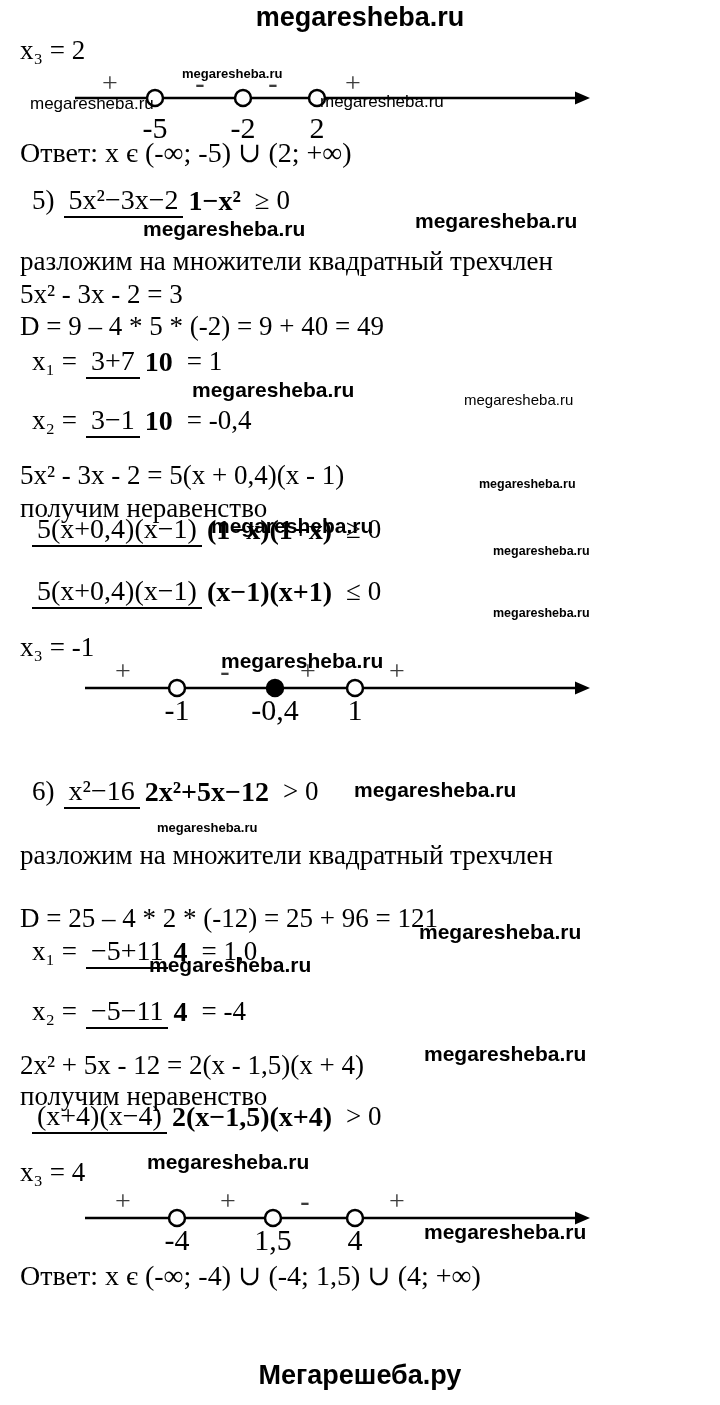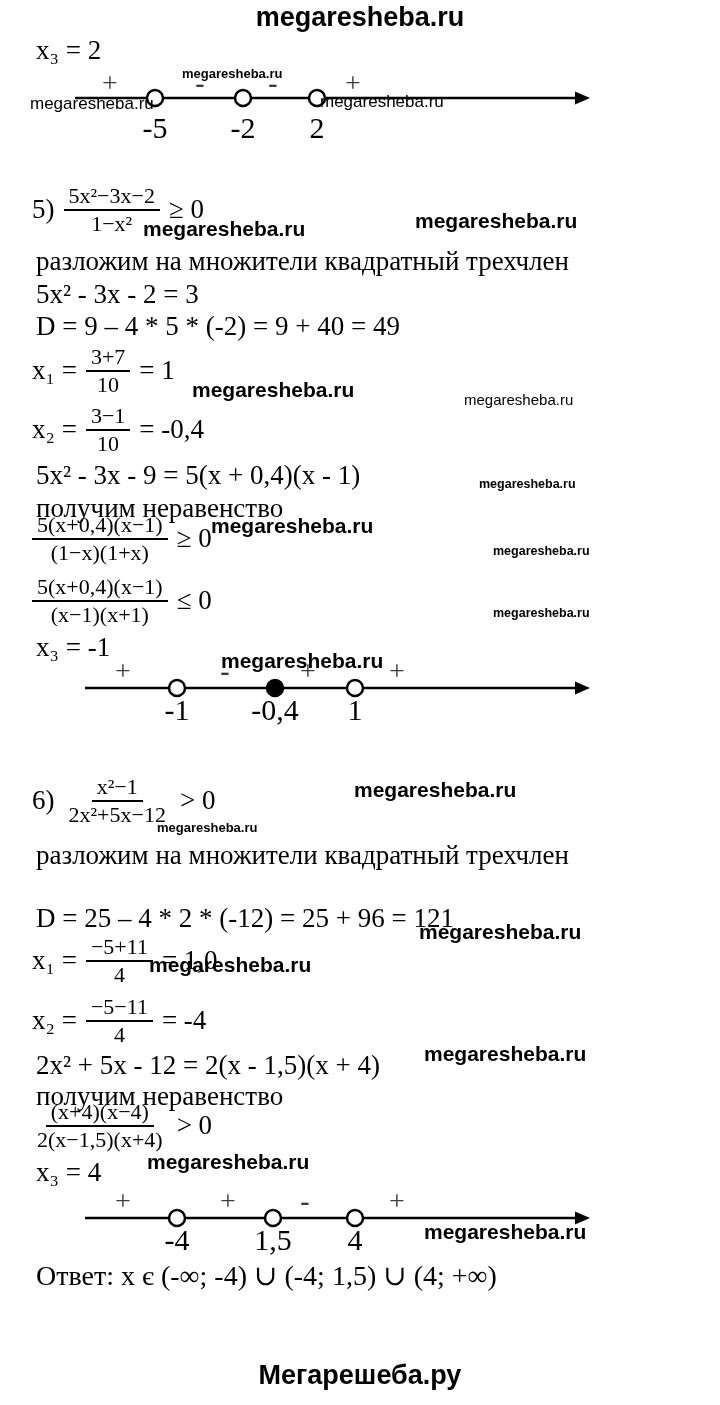--- a/index.html
+++ b/index.html
@@ -2,26 +2,26 @@
 <html><head>
 <meta charset="utf-8">
 <style>
   html,body{margin:0;padding:0;background:#fff;}
   #page{position:relative;width:720px;height:1405px;background:#ffffff;overflow:hidden;
         font-family:"Liberation Serif","DejaVu Serif",serif;color:#000;}
   .title{position:absolute;top:2px;left:0;width:100%;text-align:center;
          font-family:"Liberation Sans","DejaVu Sans",sans-serif;font-weight:700;font-size:27px;}
   .footer{position:absolute;top:1360px;left:0;width:100%;text-align:center;
           font-family:"Liberation Sans","DejaVu Sans",sans-serif;font-weight:700;font-size:27px;}
-  .mrow{position:absolute;left:36px;font-size:27px;white-space:nowrap;line-height:1.1;}
+  .mrow{position:absolute;left:20px;font-size:27px;white-space:nowrap;line-height:1.1;}
   .ans{font-size:28px;}
   .frow{position:absolute;left:32px;display:flex;align-items:center;gap:9px;font-size:27px;white-space:nowrap;}
-  .frac{display:inline-flex;flex-direction:column;align-items:center;font-size:22px;line-height:1.18;}
+  .frac{display:inline-flex;flex-direction:row;align-items:center;font-size:28px;line-height:1.18;}
   .num{border-bottom:2.5px solid #000;padding:0 5px;}
-  .den{padding:0 5px;}
+  .den{padding:0 5px;font-weight:bold;}
   .rel{font-size:27px;}
   .nl{position:absolute;left:0;width:720px;}
   .nl-sign{font-family:"Liberation Serif","DejaVu Serif",serif;font-size:28px;fill:#3c3c3c;}
   .nl-label{font-family:"Liberation Serif","DejaVu Serif",serif;font-size:30px;fill:#000;}
   .wm{position:absolute;font-family:"Liberation Sans","DejaVu Sans",sans-serif;white-space:nowrap;color:#000;}
   .b-lg{font-weight:700;font-size:21px;}
   .sb-sm{font-weight:700;font-size:13px;}
   .sb-xs{font-weight:700;font-size:12.5px;}
   .rg-md{font-weight:400;font-size:17px;}
   .rg-sm{font-weight:400;font-size:15px;}
@@ -41,20 +41,21 @@
         <text x="200" y="30" text-anchor="middle" class="nl-sign" font-weight="700" font-size="34">-</text>
         <text x="273" y="30" text-anchor="middle" class="nl-sign" font-weight="700" font-size="34">-</text>
         <text x="353" y="30" text-anchor="middle" class="nl-sign">+</text>
         <circle cx="155" cy="36" r="8" fill="#fff" stroke="#000" stroke-width="2.5"></circle>
         <text x="155" y="76" text-anchor="middle" class="nl-label">-5</text>
         <circle cx="243" cy="36" r="8" fill="#fff" stroke="#000" stroke-width="2.5"></circle>
         <text x="243" y="76" text-anchor="middle" class="nl-label">-2</text>
         <circle cx="317" cy="36" r="8" fill="#fff" stroke="#000" stroke-width="2.5"></circle>
         <text x="317" y="76" text-anchor="middle" class="nl-label">2</text>
       </svg></div>
+  <div class="mrow ans" style="top:138px">Ответ: x є (-∞; -5) ∪ (2; +∞)</div>
 
   <div class="frow" style="top:183px">
     <span>5)</span>
     <span class="frac">
       <span class="num">5x²−3x−2</span>
       <span class="den">1−x²</span>
     </span>
     <span class="rel">≥ 0</span>
   </div>
   <div class="mrow" style="top:247px">разложим на множители квадратный трехчлен</div>
@@ -71,21 +72,21 @@
   </div>
   <div class="frow" style="top:403px">
     <span>x₂ =</span>
     <span class="frac">
       <span class="num">3−1</span>
       <span class="den">10</span>
     </span>
     <span>= -0,4</span>
   </div>
 
-  <div class="mrow" style="top:461px">5x² - 3x - 9 = 5(x + 0,4)(x - 1)</div>
+  <div class="mrow" style="top:461px">5x² - 3x - 2 = 5(x + 0,4)(x - 1)</div>
   <div class="mrow" style="top:494px">получим неравенство</div>
 
   <div class="frow" style="top:512px">
     <span class="frac">
       <span class="num">5(x+0,4)(x−1)</span>
       <span class="den">(1−x)(1+x)</span>
     </span>
     <span class="rel">≥ 0</span>
   </div>
   <div class="frow" style="top:574px">
@@ -108,21 +109,21 @@
         <text x="177" y="68" text-anchor="middle" class="nl-label">-1</text>
         <circle cx="275" cy="36" r="8" fill="#000" stroke="#000" stroke-width="2.5"></circle>
         <text x="275" y="68" text-anchor="middle" class="nl-label">-0,4</text>
         <circle cx="355" cy="36" r="8" fill="#fff" stroke="#000" stroke-width="2.5"></circle>
         <text x="355" y="68" text-anchor="middle" class="nl-label">1</text>
       </svg></div>
 
   <div class="frow" style="top:774px">
     <span>6)</span>
     <span class="frac">
-      <span class="num">x²−1</span>
+      <span class="num">x²−16</span>
       <span class="den">2x²+5x−12</span>
     </span>
     <span class="rel">&gt; 0</span>
   </div>
   <div class="mrow" style="top:841px">разложим на множители квадратный трехчлен</div>
   <div class="mrow" style="top:904px">D = 25 – 4 * 2 * (-12) = 25 + 96 = 121</div>
 
   <div class="frow" style="top:934px">
     <span>x₁ =</span>
     <span class="frac">

